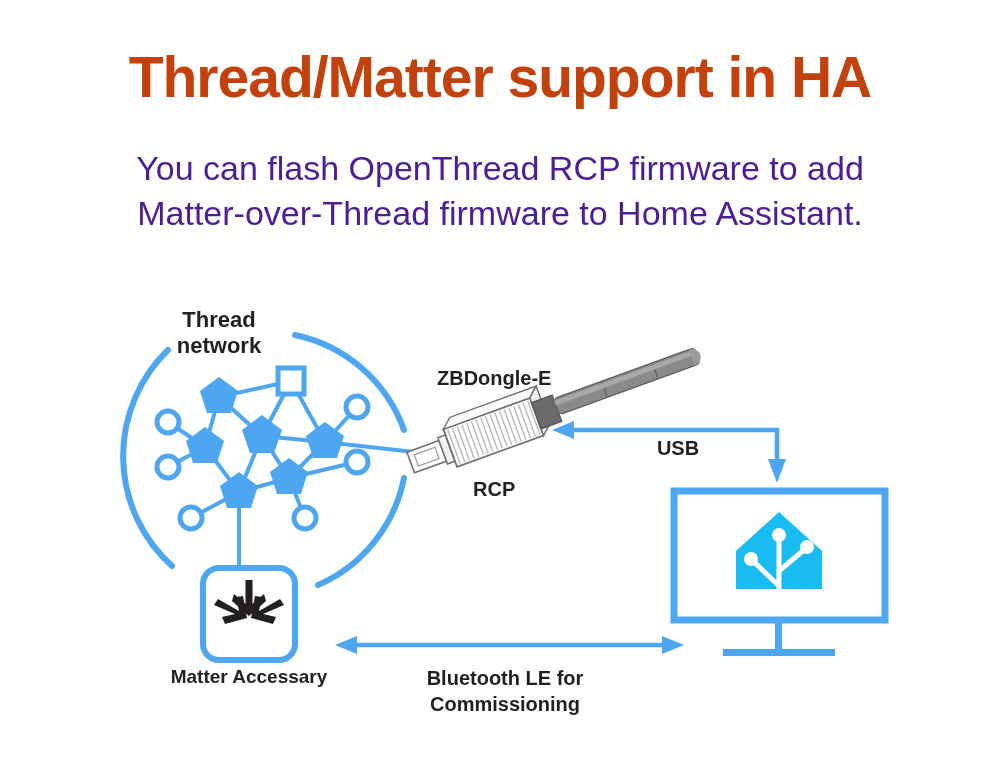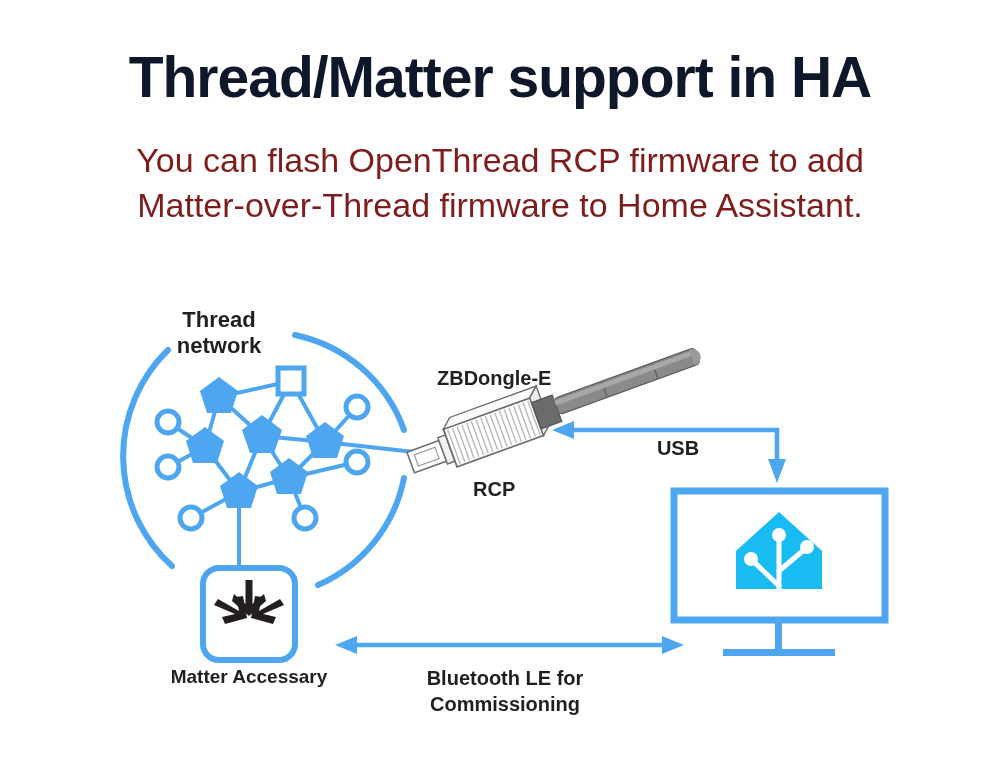--- a/index.html
+++ b/index.html
@@ -29,30 +29,30 @@
     width: 1000px;
     text-align: center;
   }
   .title {
     margin: 0;
     padding-top: 48px;
     font-size: 57px;
     font-weight: bold;
     letter-spacing: -1px;
     line-height: 1.05;
-    color: #0f172a;
+    color: #c2410c;
     font-family: "Liberation Sans", sans-serif;
   }
   .subtitle {
-    margin: 8px;
+    margin: 16px;
     padding-top: 22px;
     font-size: 34px;
     font-weight: normal;
     line-height: 1.33;
-    color: #7f1d1d;
+    color: #4c1d95;
     font-family: "Liberation Sans", sans-serif;
   }
   .subtitle .line {
     display: block;
   }
   .diagram {
     position: absolute;
     left: 0;
     top: 250px;
     width: 971px;

